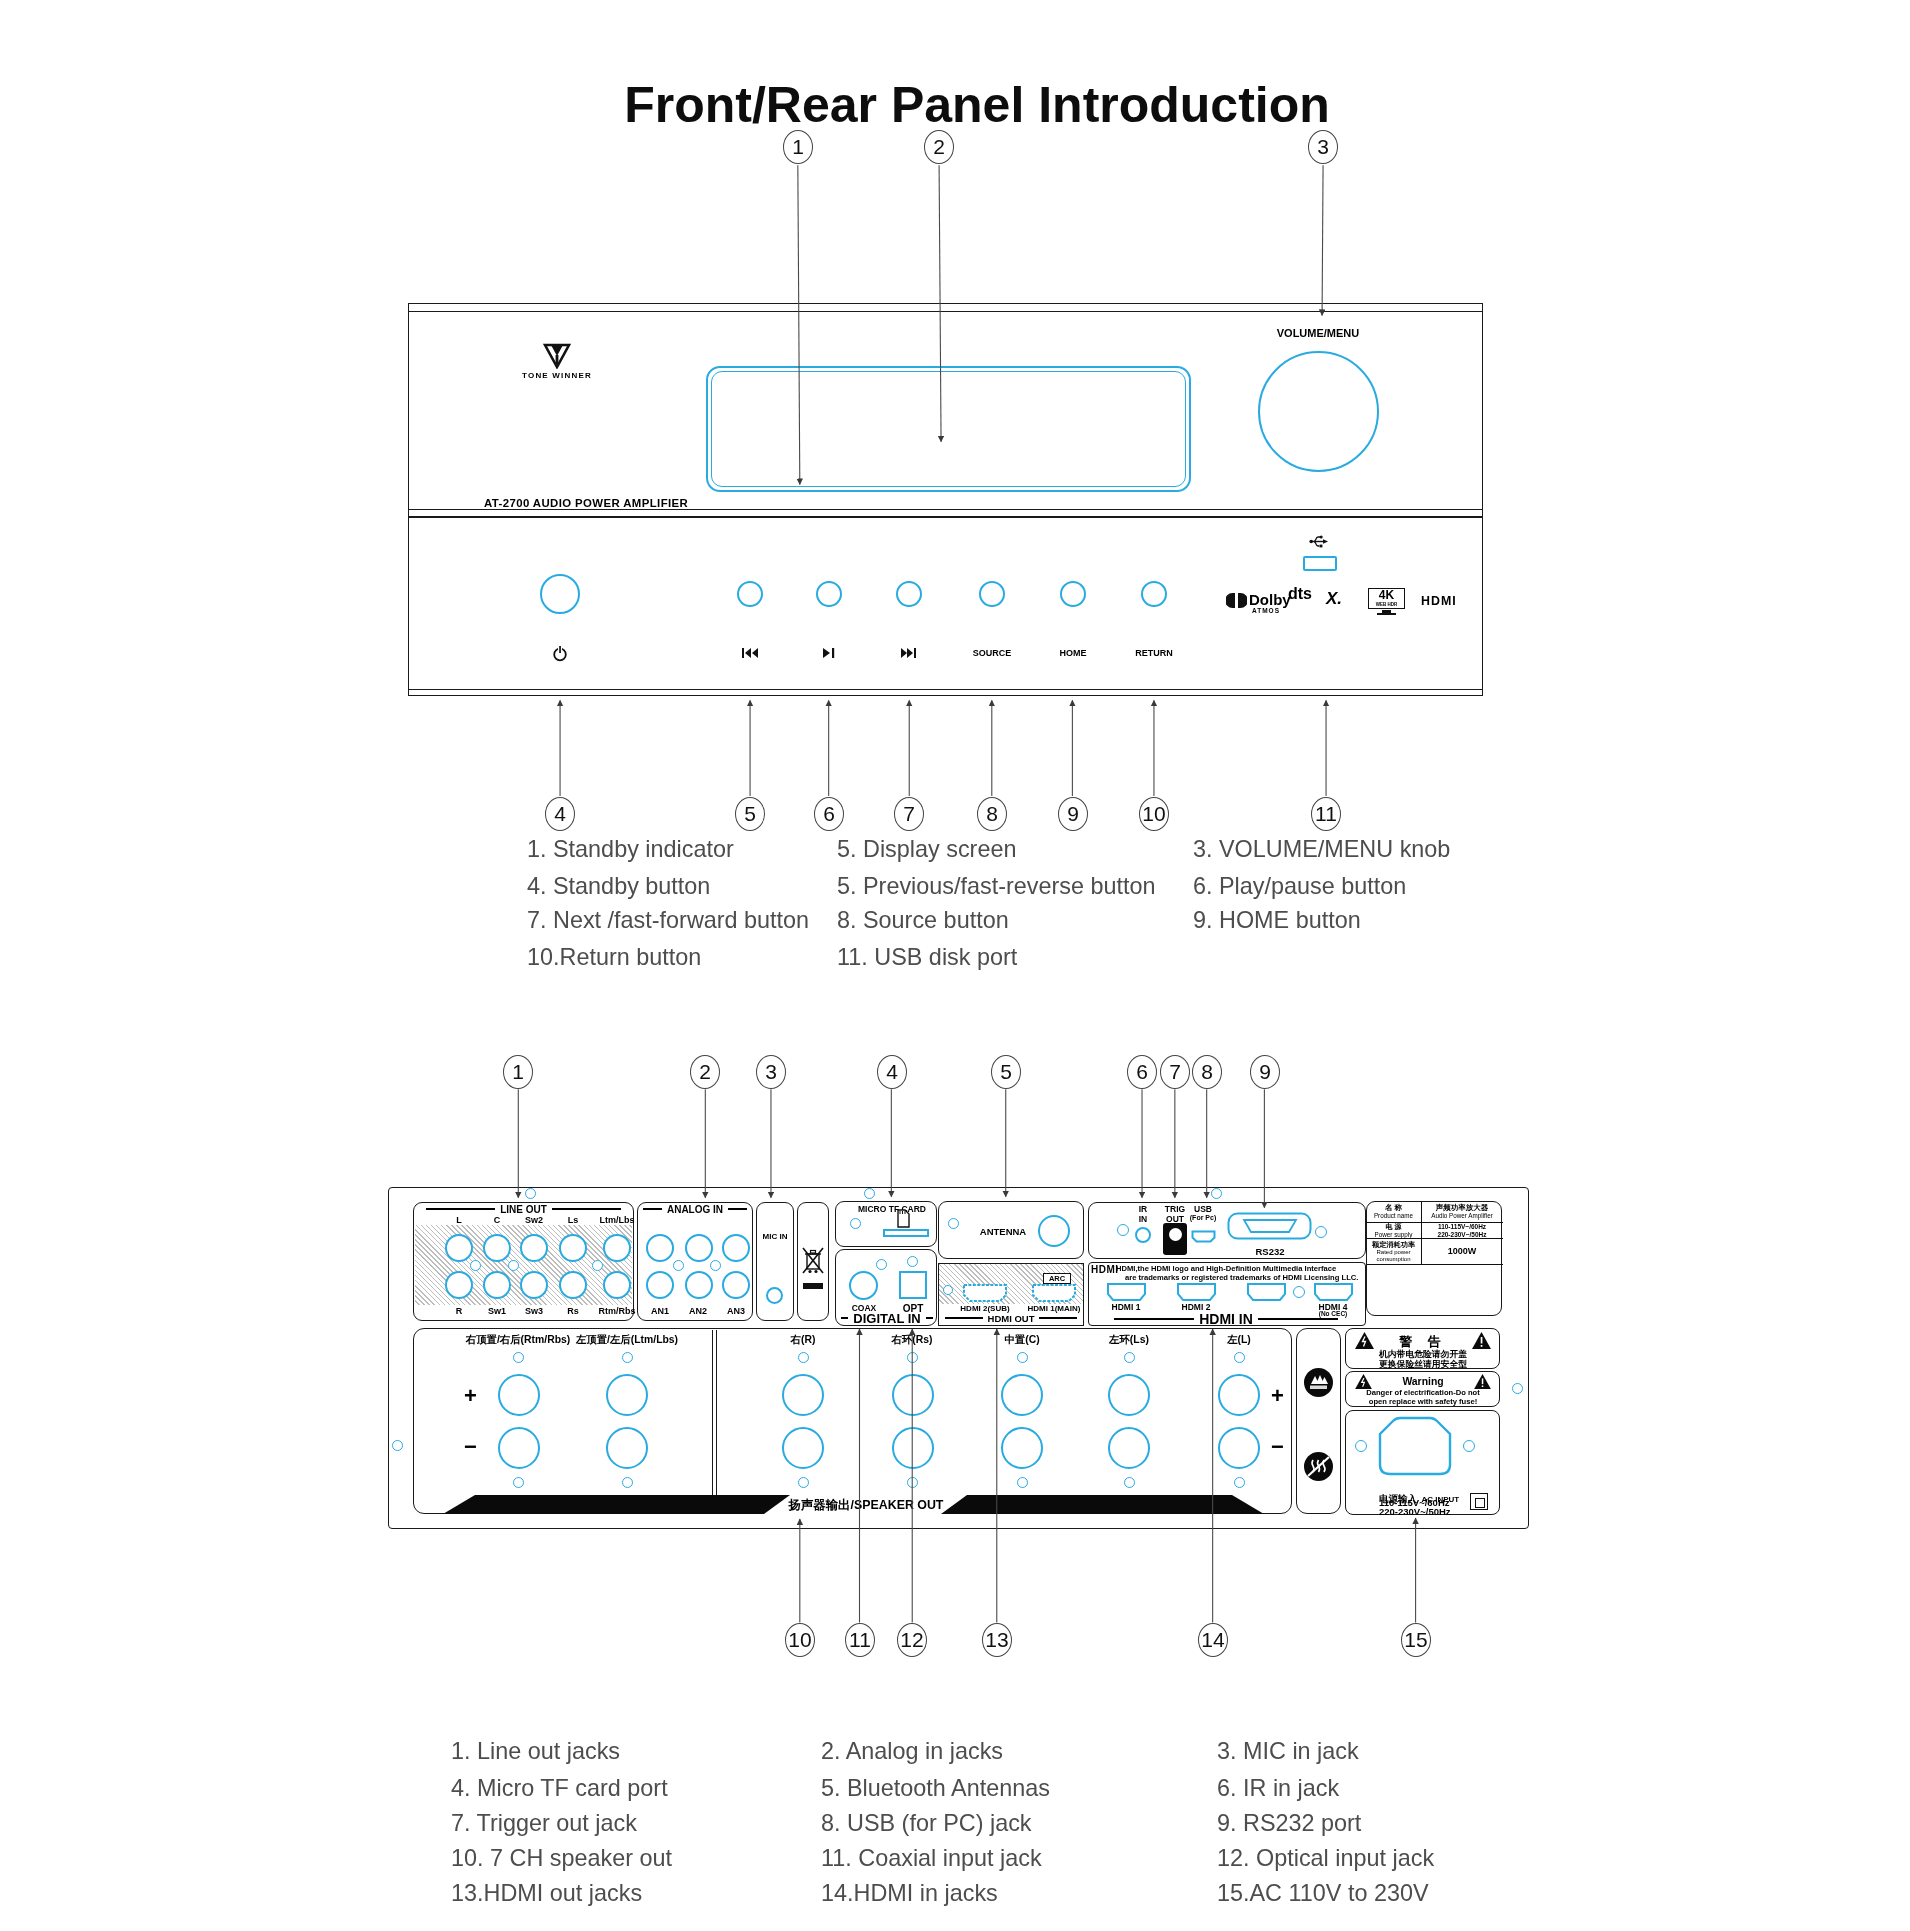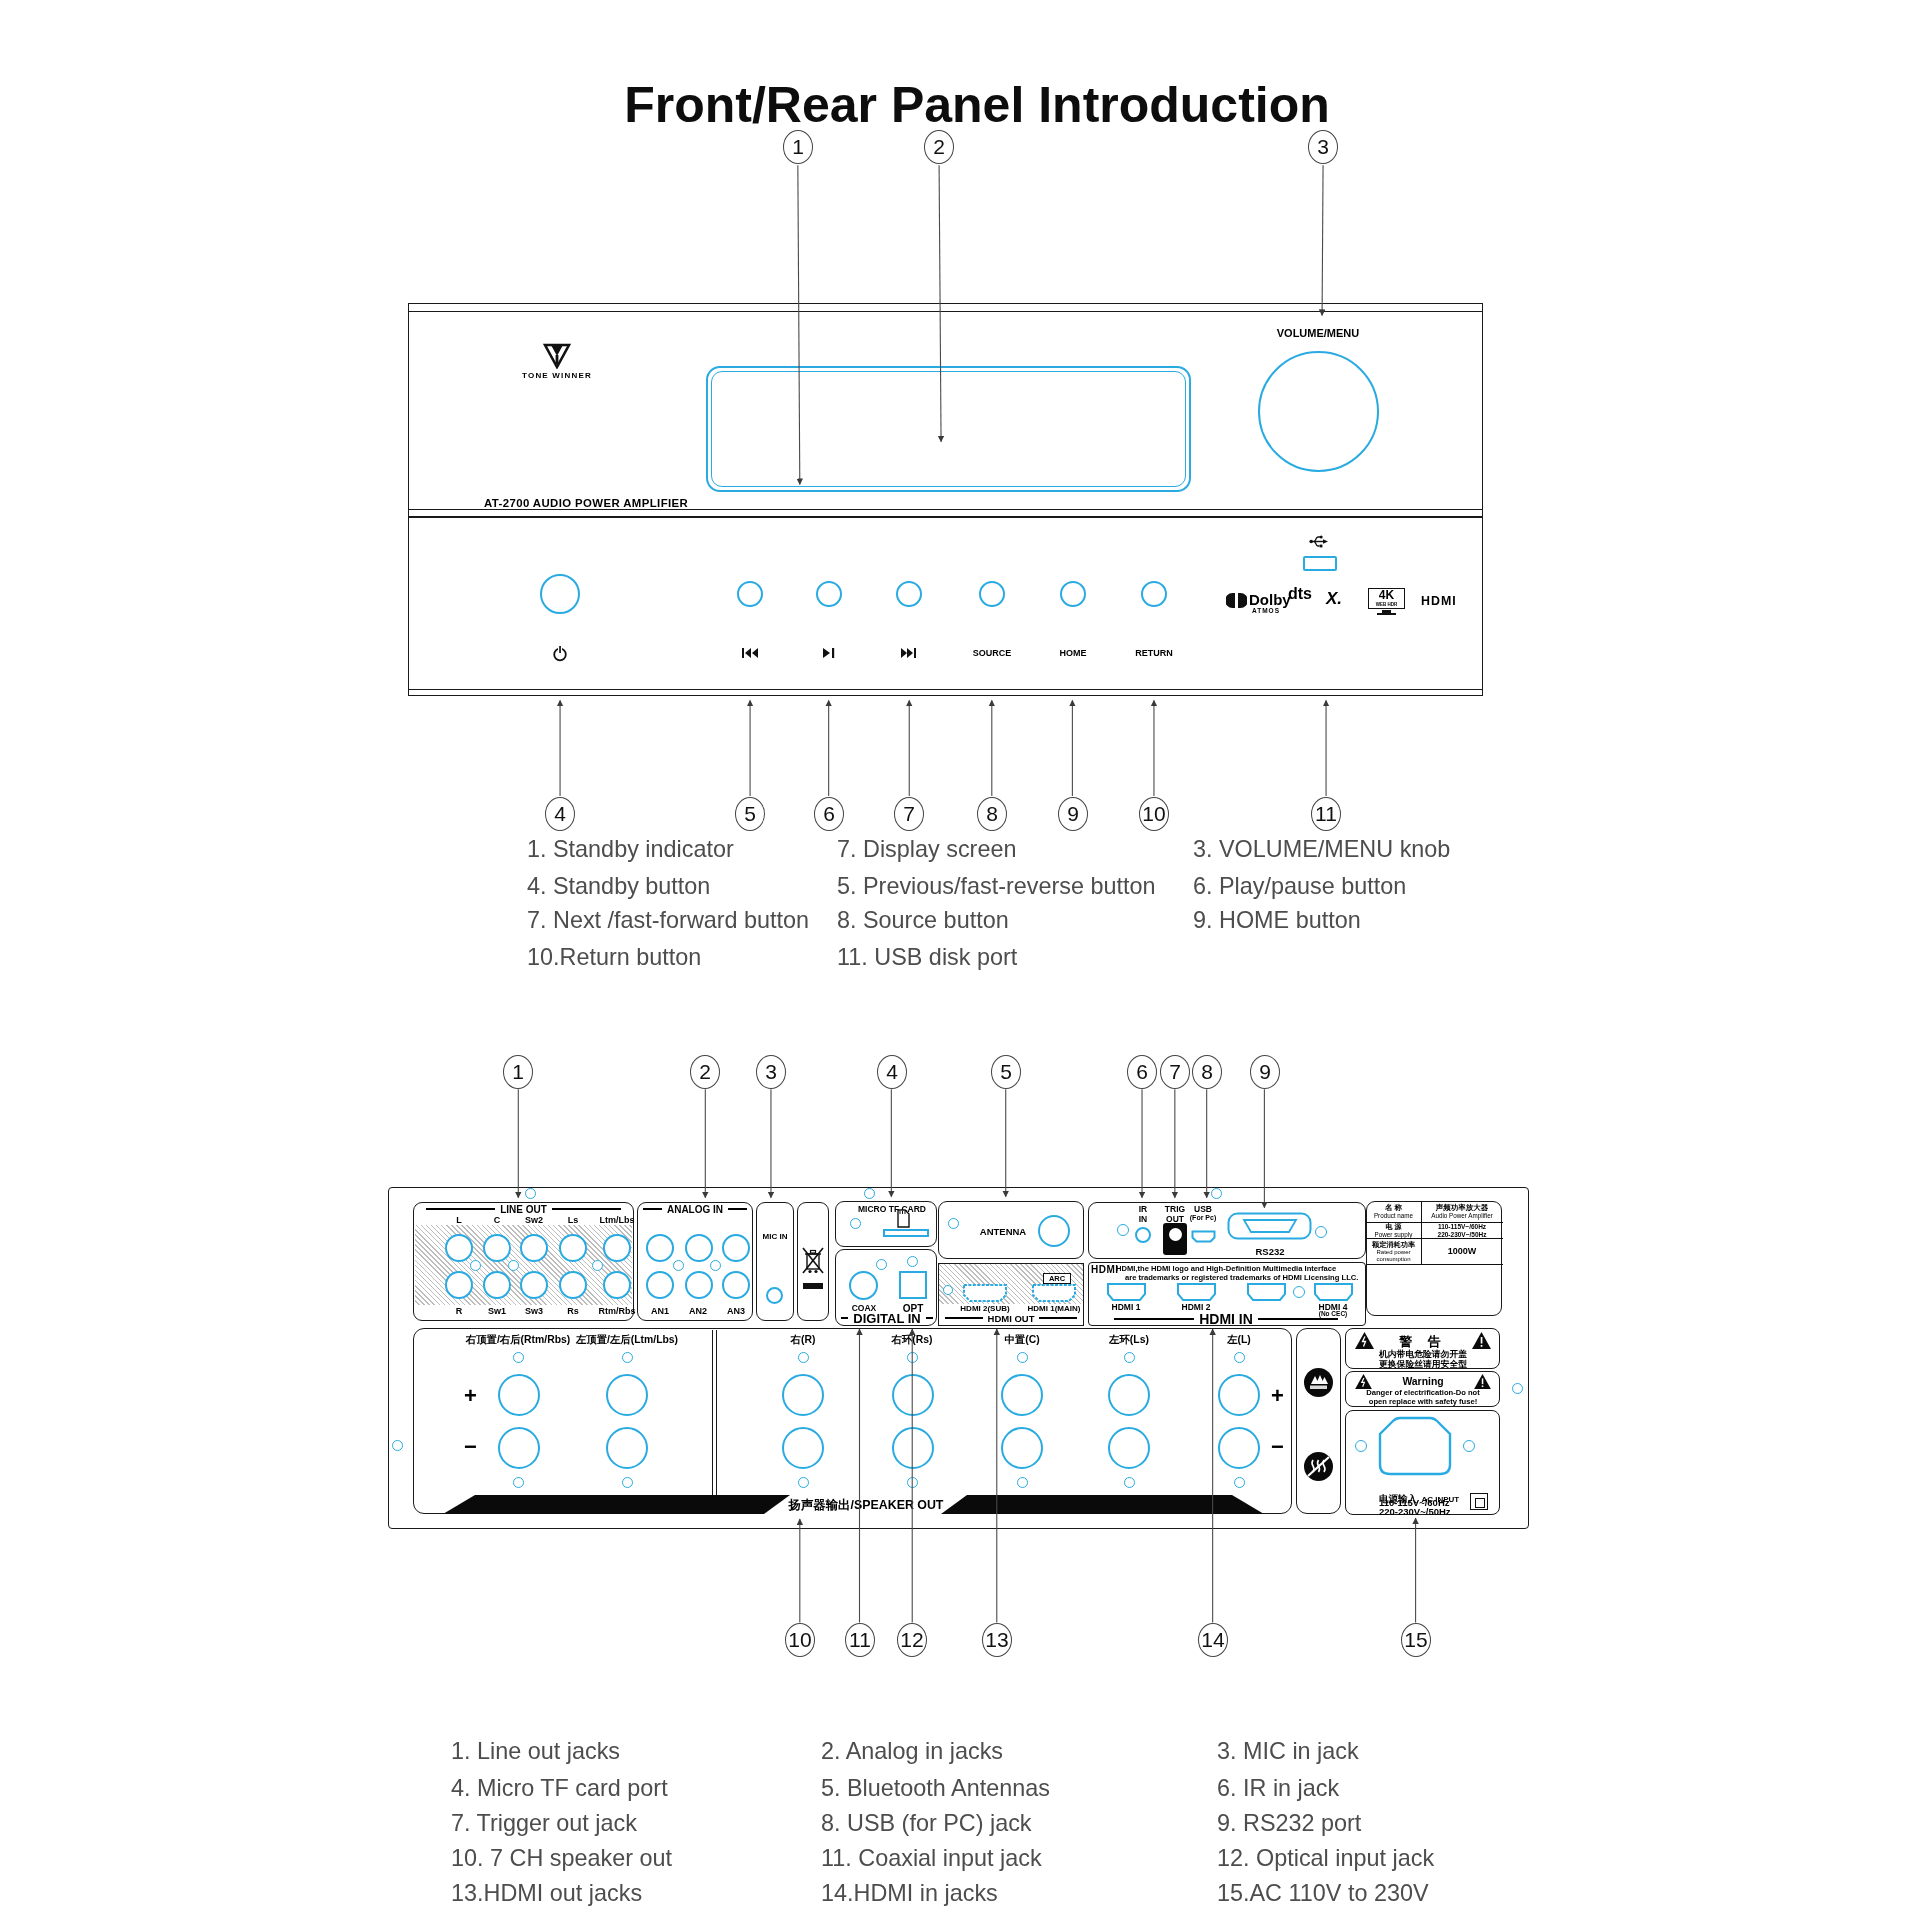--- a/index.html
+++ b/index.html
@@ -105,21 +105,21 @@
   <div class="x tx" style="left:1326px;top:589px;font-size:17px;font-weight:800;font-style:italic;">X.</div>
   <div class="x" style="left:1368px;top:588px;width:37px;height:21px;border:1.8px solid #111;text-align:center;">
     <div class="tx" style="font-size:12px;line-height:13px;">4K</div>
     <div class="tx" style="font-size:4.5px;line-height:5px;">WEB HDR</div>
   </div>
   <div class="x" style="left:1382px;top:610px;width:9px;height:2.5px;background:#111;"></div>
   <div class="x" style="left:1377px;top:613px;width:19px;height:1.8px;background:#111;"></div>
   <div class="x tx" style="left:1421px;top:594px;font-size:12.4px;letter-spacing:1px;">HDMI</div>
 
   <div class="x lg" style="left:527px;top:836px;">1. Standby indicator</div>
-  <div class="x lg" style="left:837px;top:836px;">7. Display screen</div>
+  <div class="x lg" style="left:837px;top:836px;">5. Display screen</div>
   <div class="x lg" style="left:1193px;top:836px;">3. VOLUME/MENU knob</div>
   <div class="x lg" style="left:527px;top:873px;">4. Standby button</div>
   <div class="x lg" style="left:837px;top:873px;">5. Previous/fast-reverse button</div>
   <div class="x lg" style="left:1193px;top:873px;">6. Play/pause button</div>
   <div class="x lg" style="left:527px;top:907px;">7. Next /fast-forward button</div>
   <div class="x lg" style="left:837px;top:907px;">8. Source button</div>
   <div class="x lg" style="left:1193px;top:907px;">9. HOME button</div>
   <div class="x lg" style="left:527px;top:944px;">10.Return button</div>
   <div class="x lg" style="left:837px;top:944px;">11. USB disk port</div>
 

